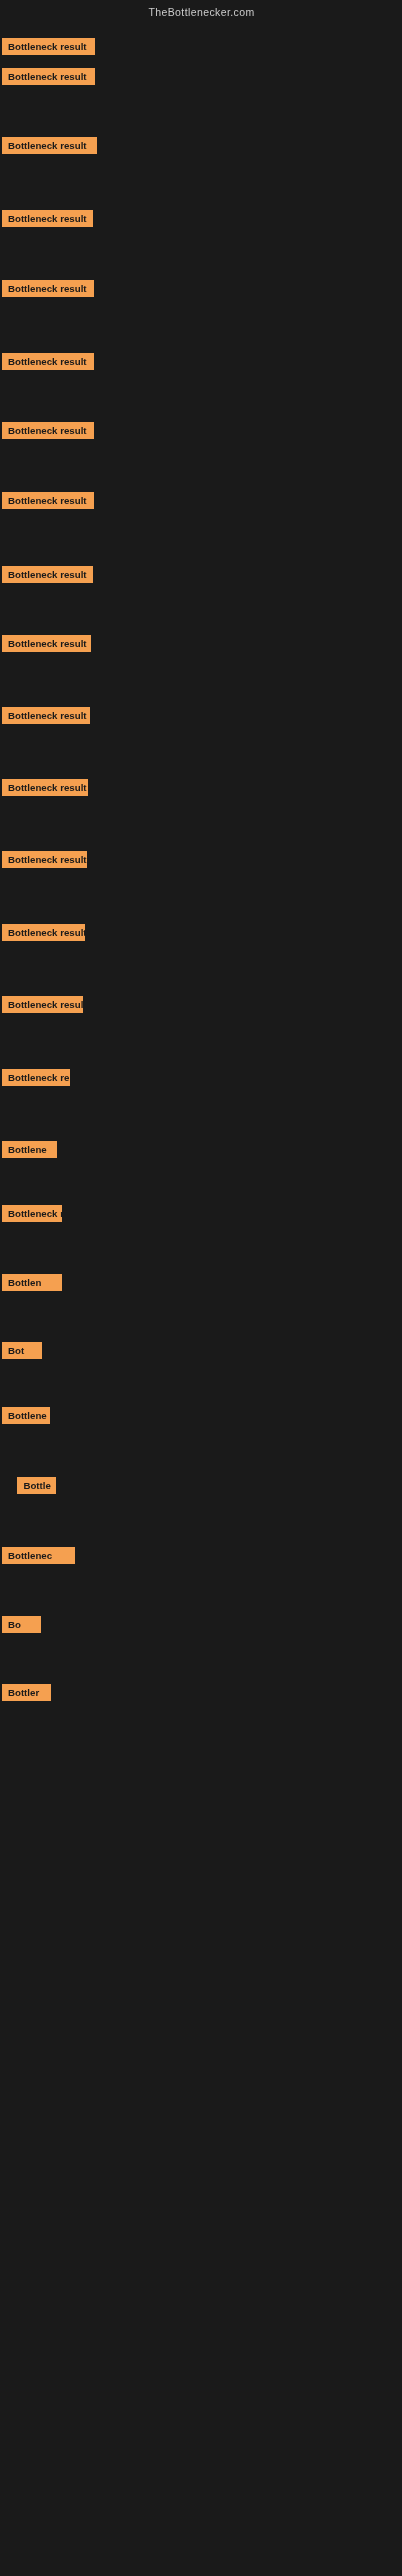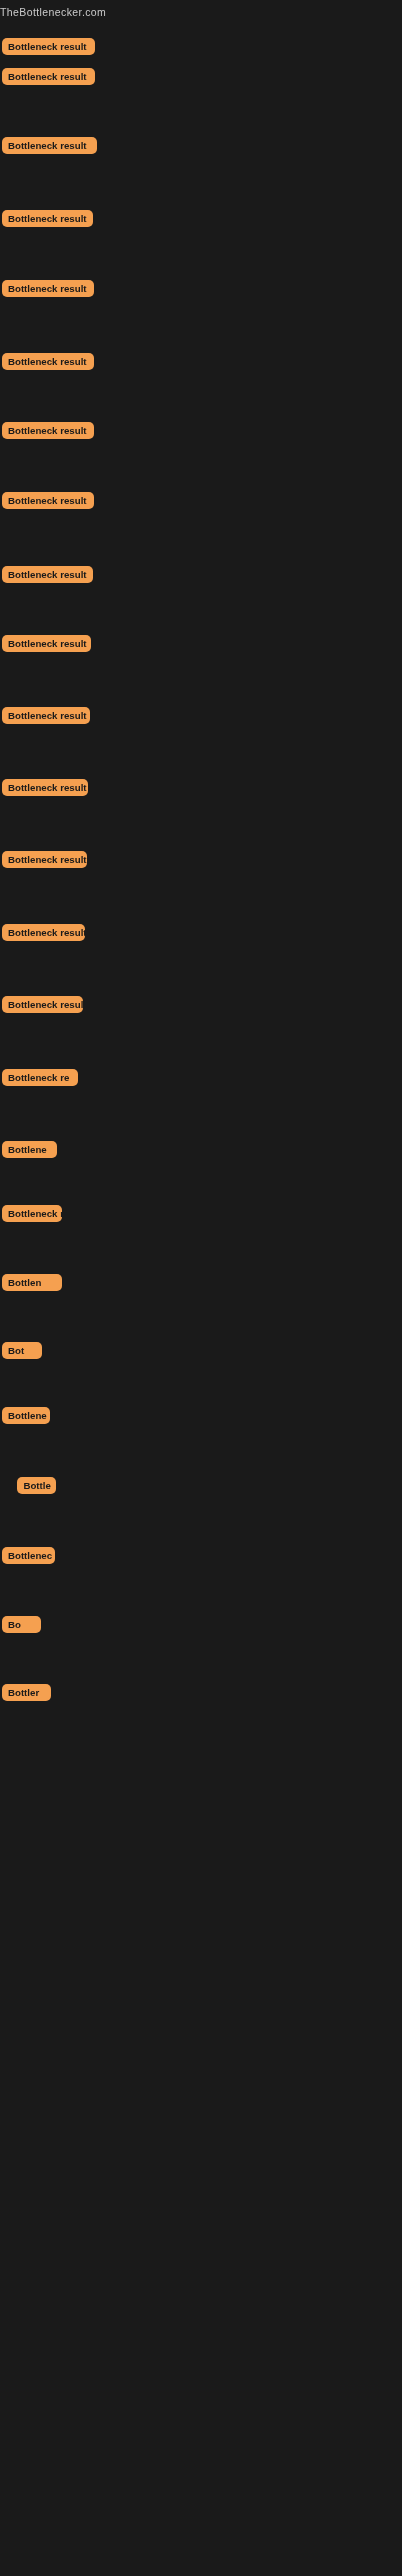--- a/index.html
+++ b/index.html
@@ -8,34 +8,34 @@
       box-sizing: border-box;
     }
     body {
       width: 403px;
       min-height: 2576px;
       background-color: #1a1a1a;
       font-family: Arial, sans-serif;
       position: relative;
     }
     .site-header {
-      text-align: left;
+      text-align: center;
       padding: 6.4px 0 3.2px 0;
       color: #ccc;
       font-size: 10.5px;
       letter-spacing: 0.4px;
     }
     .bottleneck-label {
       display: inline-block;
       background-color: #f5a050;
       color: #1a1a1a;
       font-size: 9.7px;
       font-weight: bold;
       padding: 3.2px 6.4px;
-      border-radius: 5px;
+      border-radius: 0;
       white-space: nowrap;
       overflow: hidden;
     }
   </style>
 </head>
 <body>
 
 <div style="position:relative; width:403px; min-height:2576px; background:#1a1a1a;">
   <div class="site-header">
     <span>TheBottlenecker.com</span>
@@ -49,25 +49,25 @@
       <div style="position: absolute; top: 331px; left: 1.6px;"><span class="bottleneck-label" style="width: 92px;">Bottleneck result</span></div>
       <div style="position: absolute; top: 400px; left: 1.6px;"><span class="bottleneck-label" style="width: 92px;">Bottleneck result</span></div>
       <div style="position: absolute; top: 470px; left: 1.6px;"><span class="bottleneck-label" style="width: 92px;">Bottleneck result</span></div>
       <div style="position: absolute; top: 544px; left: 1.6px;"><span class="bottleneck-label" style="width: 91px;">Bottleneck result</span></div>
       <div style="position: absolute; top: 613px; left: 1.6px;"><span class="bottleneck-label" style="width: 89px;">Bottleneck result</span></div>
       <div style="position: absolute; top: 685px; left: 1.6px;"><span class="bottleneck-label" style="width: 88px;">Bottleneck result</span></div>
       <div style="position: absolute; top: 757px; left: 1.6px;"><span class="bottleneck-label" style="width: 86px;">Bottleneck result</span></div>
       <div style="position: absolute; top: 829px; left: 1.6px;"><span class="bottleneck-label" style="width: 85px;">Bottleneck result</span></div>
       <div style="position: absolute; top: 902px; left: 1.6px;"><span class="bottleneck-label" style="width: 83px;">Bottleneck result</span></div>
       <div style="position: absolute; top: 974px; left: 1.6px;"><span class="bottleneck-label" style="width: 81px;">Bottleneck result</span></div>
-      <div style="position: absolute; top: 1047px; left: 1.6px;"><span class="bottleneck-label" style="width: 76px;">Bottleneck re</span></div>
+      <div style="position: absolute; top: 1047px; left: 1.6px;"><span class="bottleneck-label" style="width: 68px;">Bottleneck re</span></div>
       <div style="position: absolute; top: 1119px; left: 1.6px;"><span class="bottleneck-label" style="width: 55px;">Bottlene</span></div>
       <div style="position: absolute; top: 1183px; left: 1.6px;"><span class="bottleneck-label" style="width: 60px;">Bottleneck r</span></div>
       <div style="position: absolute; top: 1252px; left: 1.6px;"><span class="bottleneck-label" style="width: 60px;">Bottlen</span></div>
       <div style="position: absolute; top: 1320px; left: 1.6px;"><span class="bottleneck-label" style="width: 40px;">Bot</span></div>
       <div style="position: absolute; top: 1385px; left: 1.6px;"><span class="bottleneck-label" style="width: 48px;">Bottlene</span></div>
       <div style="position: absolute; top: 1455px; left: 17px;"><span class="bottleneck-label" style="width: 39px;">Bottle</span></div>
-      <div style="position: absolute; top: 1525px; left: 1.6px;"><span class="bottleneck-label" style="width: 53px;">Bottlenec</span></div>
+      <div style="position: absolute; top: 1525px; left: 1.6px;"><span class="bottleneck-label" style="width: 73px;">Bottlenec</span></div>
       <div style="position: absolute; top: 1594px; left: 1.6px;"><span class="bottleneck-label" style="width: 39px;">Bo</span></div>
       <div style="position: absolute; top: 1662px; left: 1.6px;"><span class="bottleneck-label" style="width: 49px;">Bottler</span></div>
     </div>
 </div>
 
 
 </body></html>

